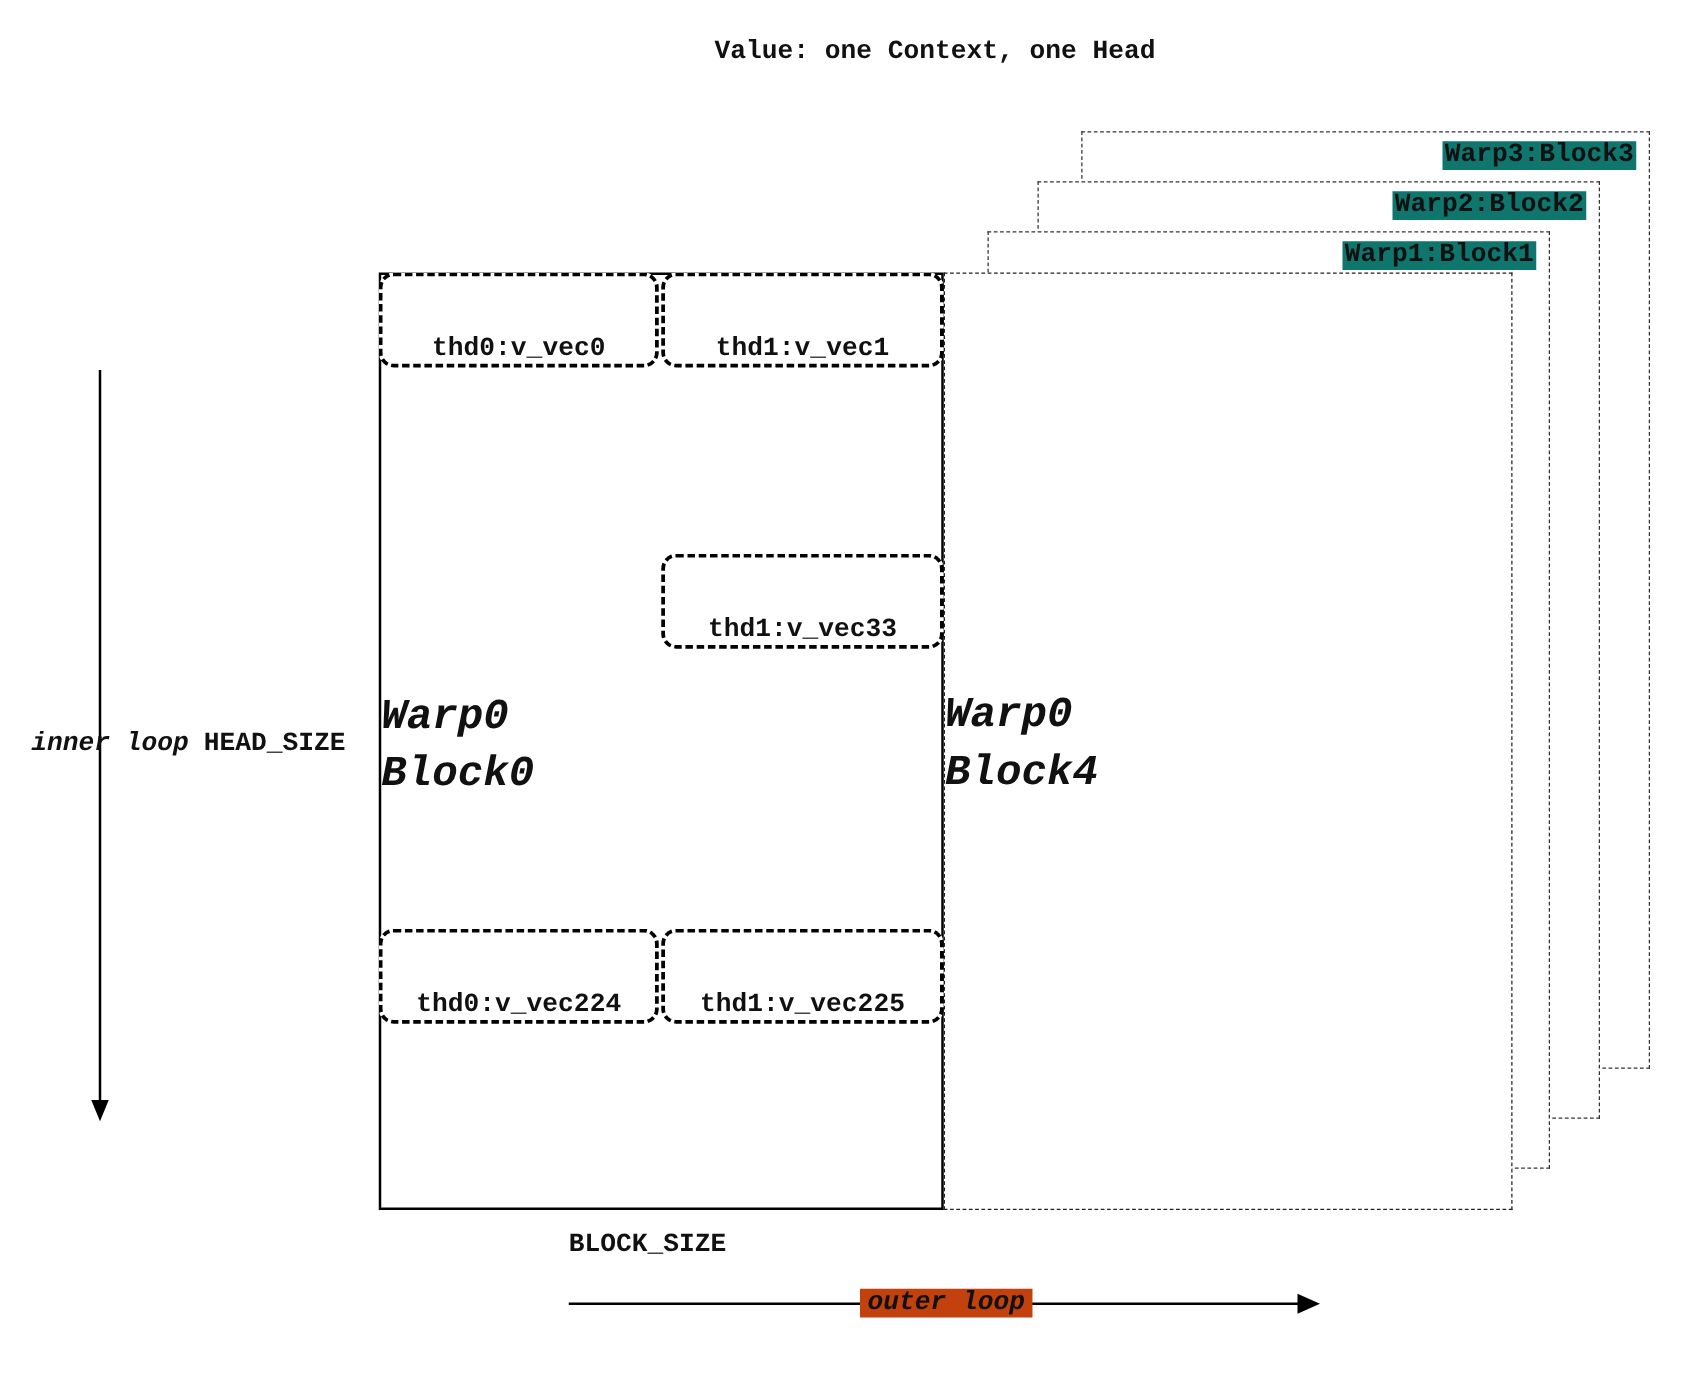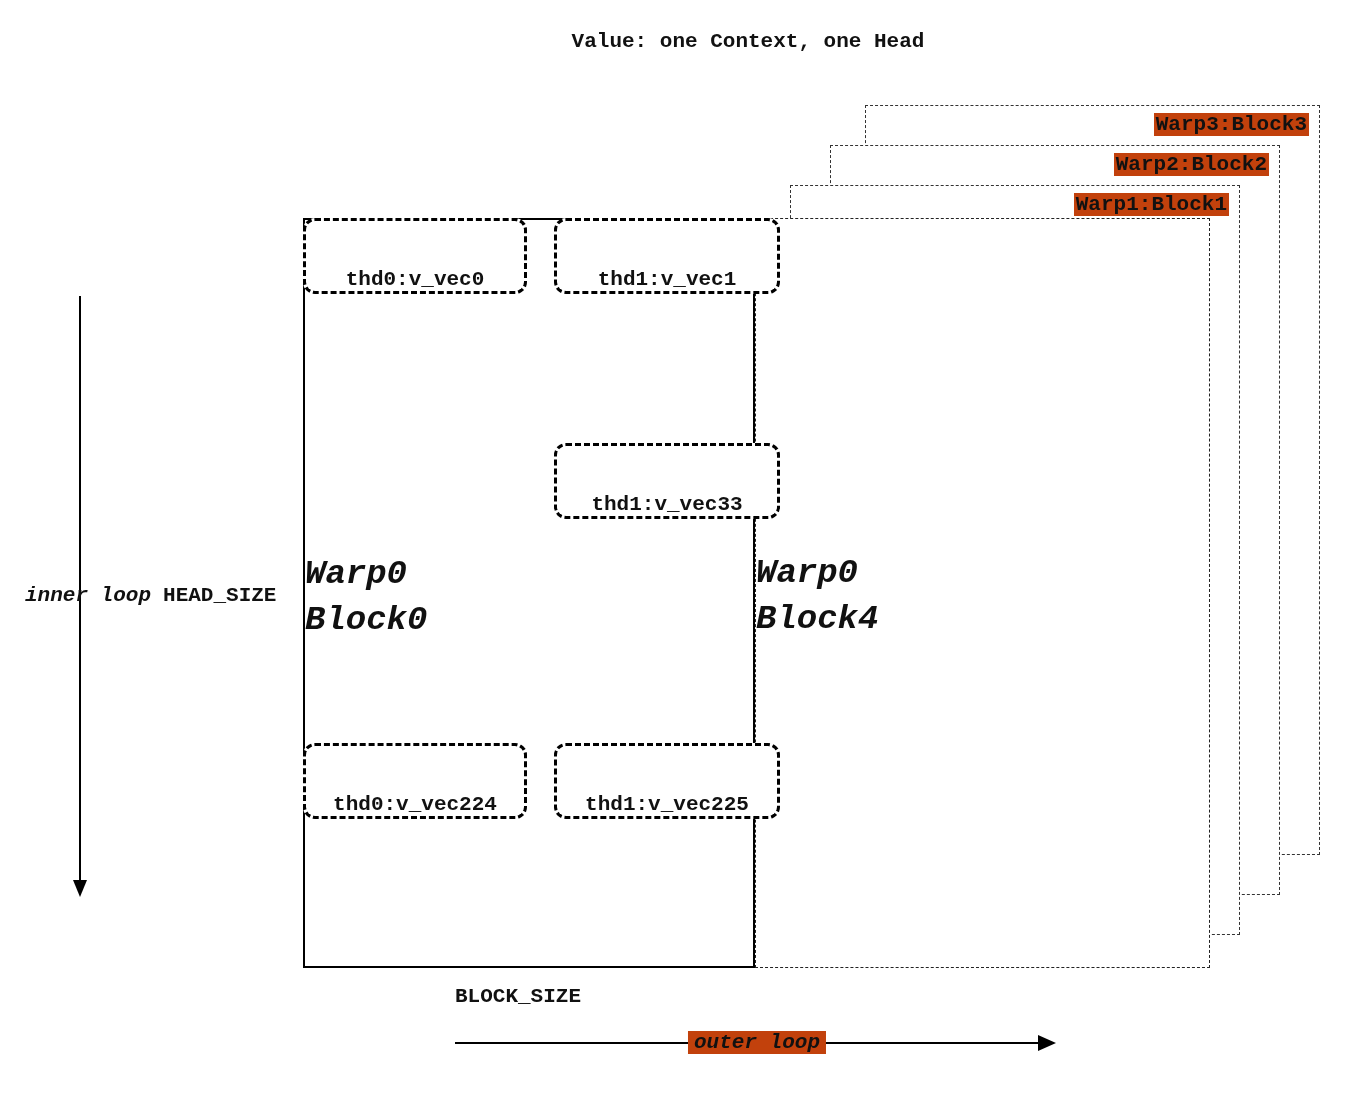--- a/index.html
+++ b/index.html
@@ -32,21 +32,21 @@
   }
   .b3 { left: 865px; top: 105px; z-index: 1; }
   .b2 { left: 830px; top: 145px; width: 450px; z-index: 2; }
   .b1 { left: 790px; top: 185px; width: 450px; z-index: 3; }
   .back-label {
     position: absolute;
     top: 7px;
     right: 10px;
     font-size: 21px;
     white-space: nowrap;
-    background: #c2410c;
+    background: #0f766e;
     padding: 0 2px;
   }
   
   .block4 {
     position: absolute;
     left: 755px; top: 218px;
     width: 455px; height: 750px;
     border: 1px dashed #222;
     background: #ffffff;
     z-index: 4;
@@ -76,21 +76,21 @@
     border-radius: 12px;
     background: #ffffff;
     display: flex;
     align-items: flex-end;
     justify-content: center;
     font-size: 21px;
     white-space: nowrap;
     z-index: 6;
   }
   .cell-left  { left: 303px; width: 224px; }
-  .cell-right { left: 554px; width: 226px; }
+  .cell-right { left: 529px; width: 226px; }
   .row1 { top: 218px; }
   .row2 { top: 443px; }
   .row3 { top: 743px; }
   
   .v-arrow-line {
     position: absolute;
     left: 79px; top: 296px;
     width: 2px; height: 586px;
     background: #000;
     z-index: 7;

